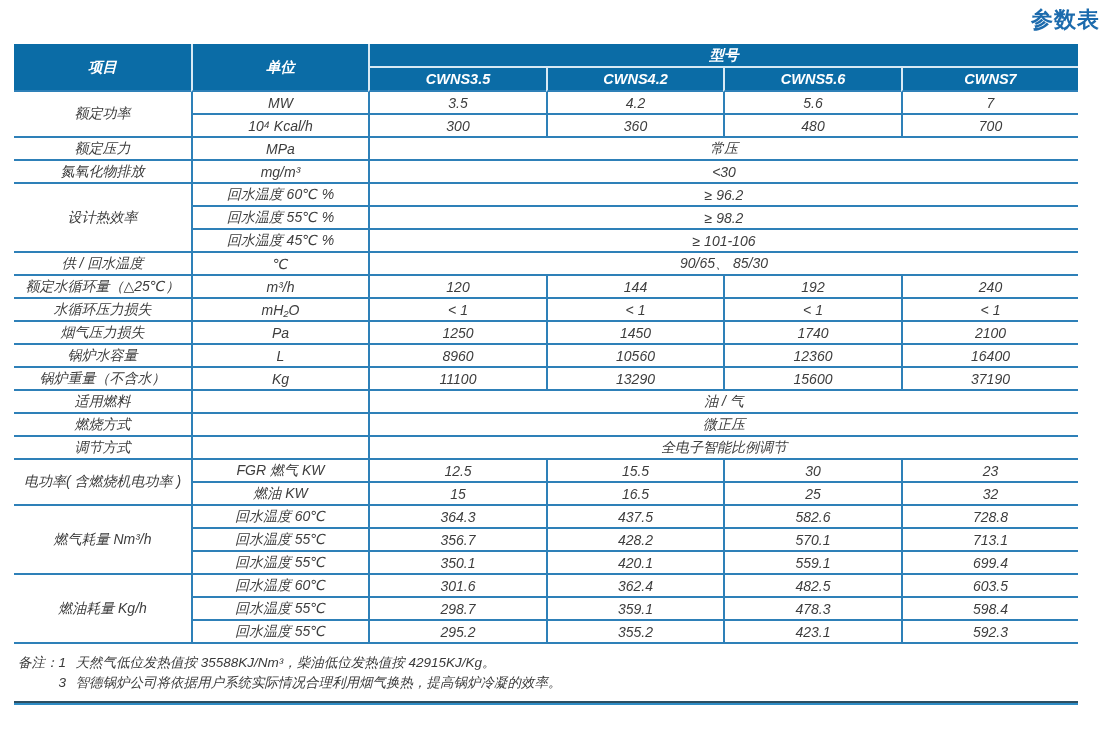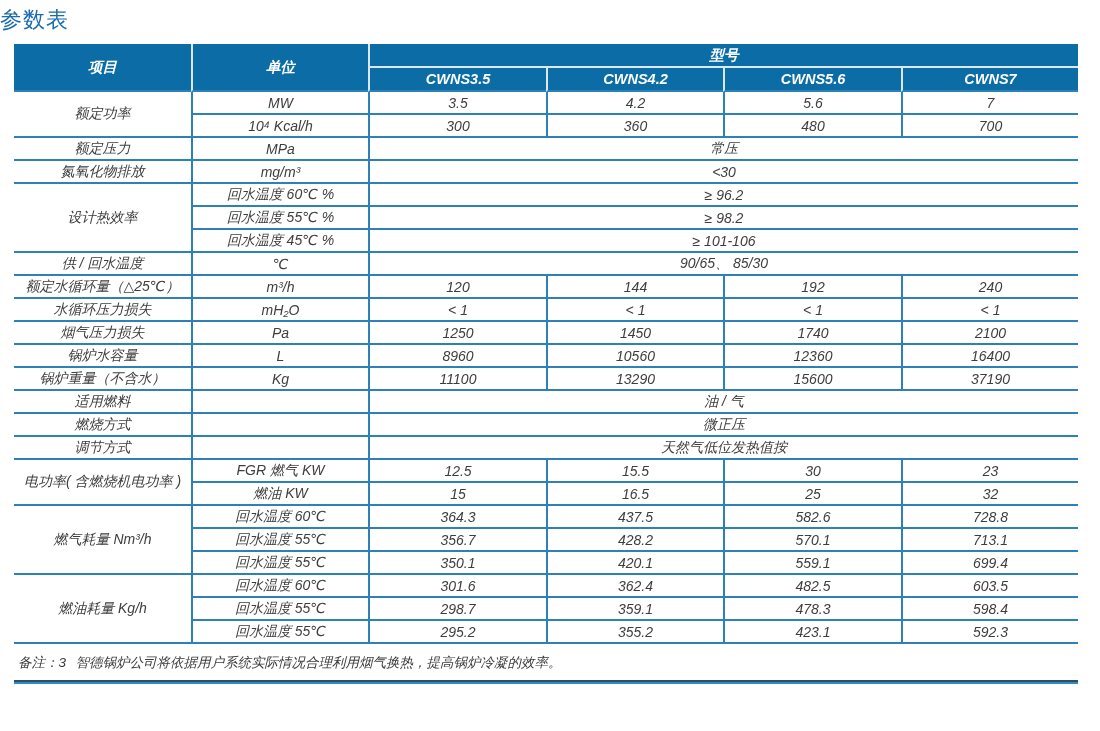--- a/index.html
+++ b/index.html
@@ -11,22 +11,22 @@
     --rule-dark:#2C4F63;
     --rule-light:#2E8BC4;
   }
   *{box-sizing:border-box}
   html,body{margin:0;padding:0}
   body{
     width:1100px;height:731px;background:#ffffff;overflow:hidden;
     font-family:"Liberation Sans","DejaVu Sans",sans-serif;
   }
   .page-title{
-    margin:5px 0 9px 0;text-align:left;
-    font-size:22px;font-weight:400;color:var(--title);letter-spacing:1px;
+    margin:5px 0 9px 0;text-align:right;
+    font-size:22px;font-weight:700;color:var(--title);letter-spacing:1px;
   }
   table{
     border-spacing:0;table-layout:fixed;width:1064px;margin-left:14px;font-style:italic;
   }
   td{
     height:23px;padding:0 4px;text-align:center;vertical-align:middle;
     font-size:14px;color:var(--text);overflow:hidden;white-space:nowrap;
   }
   thead tr{height:24px}
   thead td{
@@ -166,21 +166,21 @@
         <td colspan="4" class="val span">油 / 气</td>
       </tr>
       <tr>
         <td class="item">燃烧方式</td>
         <td class="unit"></td>
         <td colspan="4" class="val span">微正压</td>
       </tr>
       <tr>
         <td class="item">调节方式</td>
         <td class="unit"></td>
-        <td colspan="4" class="val span">天然气低位发热值按</td>
+        <td colspan="4" class="val span">全电子智能比例调节</td>
       </tr>
       <tr>
         <td class="item" rowspan="2">电功率( 含燃烧机电功率 )</td>
         <td class="unit">FGR 燃气 KW</td>
         <td class="val">12.5</td>
         <td class="val">15.5</td>
         <td class="val">30</td>
         <td class="val">23</td>
       </tr>
       <tr>
@@ -233,20 +233,21 @@
         <td class="val">355.2</td>
         <td class="val">423.1</td>
         <td class="val">592.3</td>
       </tr>
     </tbody>
 </table>
 
 <div class="notes">
   <span class="notes-label">备注：</span>
   <div class="notes-list">
+    <div class="note-line"><span class="note-no">1</span><span>天然气低位发热值按 35588KJ/Nm³，柴油低位发热值按 42915KJ/Kg。</span></div>
     <div class="note-line"><span class="note-no">3</span><span>智德锅炉公司将依据用户系统实际情况合理利用烟气换热，提高锅炉冷凝的效率。</span></div>
   </div>
 </div>
 
 <div class="footer-rule">
   <div class="rule-dark"></div>
   <div class="rule-light"></div>
 </div>
 
 </body></html>

